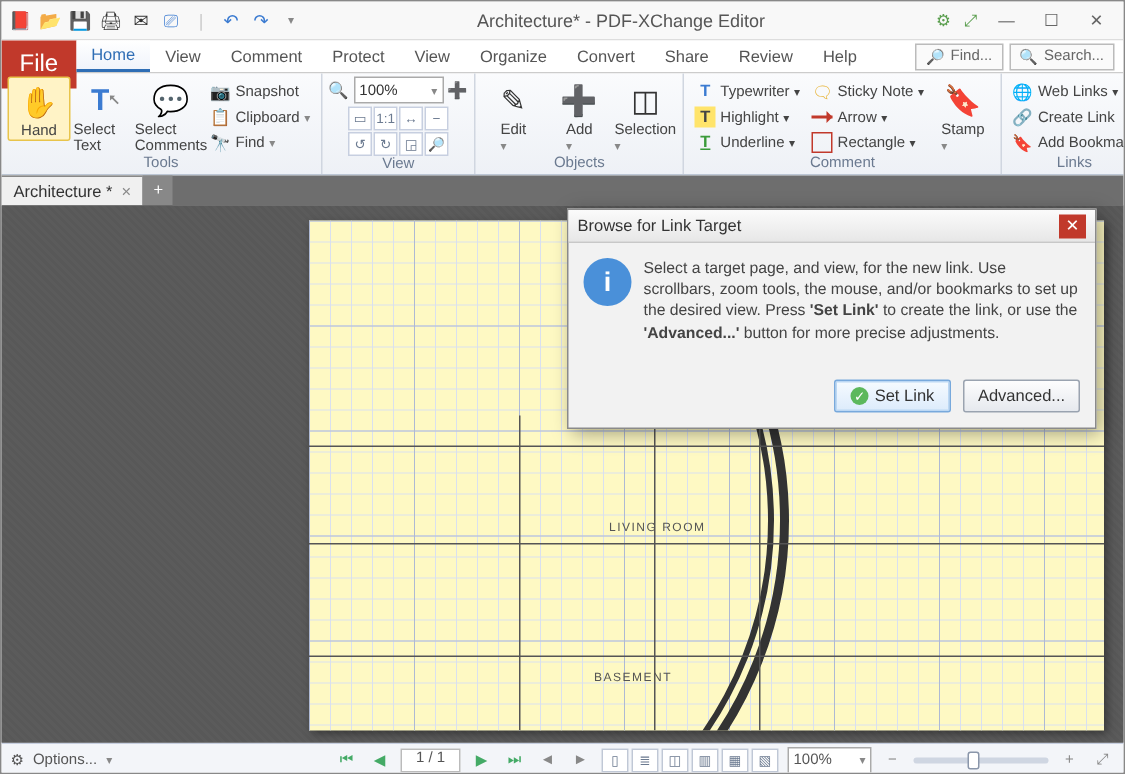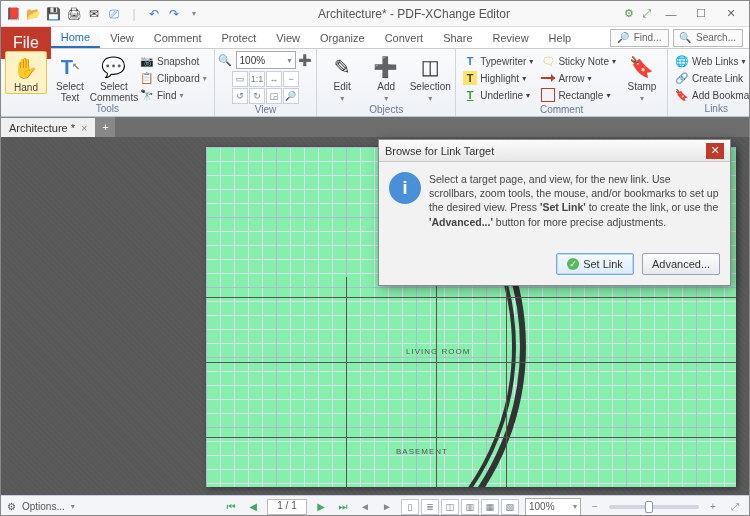--- a/index.html
+++ b/index.html
@@ -23,40 +23,40 @@
 .find-box { border: 1px solid #bbb; background: #fafafa; height: 18px; padding: 0 6px; display: flex; align-items: center; gap: 4px; font-size: 10px; color: #666; }
 
 
 .ribbon { height: 68px; background: linear-gradient(#fafbfd, #eef1f6); border-bottom: 1px solid #bcc6d4; display: flex; }
 .group { border-right: 1px solid #d0d6e0; padding: 2px 4px 0 4px; display: flex; flex-direction: column; }
 .group-body { flex: 1; display: flex; align-items: flex-start; gap: 2px; }
 .group-label { text-align: center; font-size: 10px; color: #6b7a90; height: 14px; line-height: 12px; }
 .bigbtn { width: 42px; display: flex; flex-direction: column; align-items: center; padding-top: 2px; cursor: pointer; }
 .bigbtn.sel { background: #fff3c6; border: 1px solid #e8c44b; border-radius: 2px; }
 .bigbtn .ic { width: 28px; height: 28px; display: flex; align-items: center; justify-content: center; font-size: 20px; }
-.bigbtn .lbl { font-size: 10px; text-align: center; line-height: 11px; color: #444; }
+.bigbtn .lbl { font-size: 10px; text-align: left; line-height: 11px; color: #444; }
 .col { display: flex; flex-direction: column; gap: 1px; }
 .smallbtn { height: 16px; display: flex; align-items: center; gap: 3px; padding: 0 3px; cursor: pointer; font-size: 10px; color: #444; white-space: nowrap; }
 .smallbtn .si { width: 14px; height: 14px; display: flex; align-items: center; justify-content: center; font-size: 11px; }
 .zoom-combo { border: 1px solid #aaa; background: #fff; height: 18px; width: 60px; font-size: 10px; padding: 0 3px; display: flex; align-items: center; justify-content: space-between; }
 .mini-grid { display: grid; grid-template-columns: repeat(4,16px); grid-auto-rows: 16px; gap: 1px; }
 .mini-grid .mg { border: 1px solid #c7cfe0; background: #fff; display:flex; align-items:center; justify-content:center; font-size:9px; color:#6b7a90;}
 .shape-box { width: 22px; height: 14px; border: 1.5px solid #c1392b; display:inline-block;}
 .arrowline { width:30px; height:2px; background:#c1392b; position:relative;}
 .arrowline::after { content:""; position:absolute; right:-4px; top:-3px; border:4px solid transparent; border-left-color:#c1392b;}
 
 
 .doctabs { height: 20px; background: #6e6e6e; display: flex; align-items: stretch; }
 .doctab { background: #f0f0f0; border-top: 1px solid #888; padding: 0 8px; display: flex; align-items: center; gap: 6px; font-size: 11px; color: #333; }
 .doctab .cx { color:#888; cursor:pointer;}
 .doctabs .plus { width: 20px; background: #888; color:#fff; display:flex; align-items:center; justify-content:center; cursor:pointer;}
 
 
 .content { position: relative; height: 358px; background: #555; }
-.paper { position:absolute; left:205px; top:10px; width:530px; height:340px; background:#86efac; box-shadow: 2px 2px 6px rgba(0,0,0,.4); overflow:hidden;padding-left:32px; }
+.paper { position:absolute; left:205px; top:10px; width:530px; height:340px; background:#fef9c3; box-shadow: 2px 2px 6px rgba(0,0,0,.4); overflow:hidden;padding-left:32px; }
 .grid { position:absolute; inset:0;
   background-image: linear-gradient(#d9e0ef 1px, transparent 1px), linear-gradient(90deg, #d9e0ef 1px, transparent 1px);
   background-size: 14px 14px;
 }
 .grid::before { content:""; position:absolute; inset:0;
   background-image: linear-gradient(#aeb9d4 1px, transparent 1px), linear-gradient(90deg, #aeb9d4 1px, transparent 1px);
   background-size: 70px 70px;
 }
 .arc { position:absolute; width:520px; height:520px; border:6px solid #333; border-radius:50%; left:-200px; top:-60px; background:transparent;}
 .arc.inner { border-width:4px; width:500px; height:500px; left:-190px; top:-50px;}

